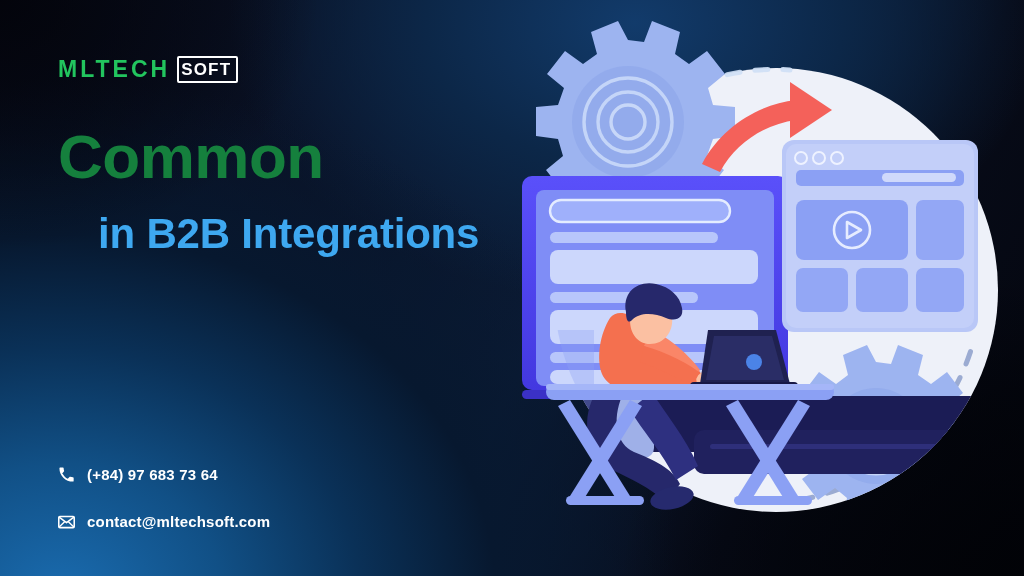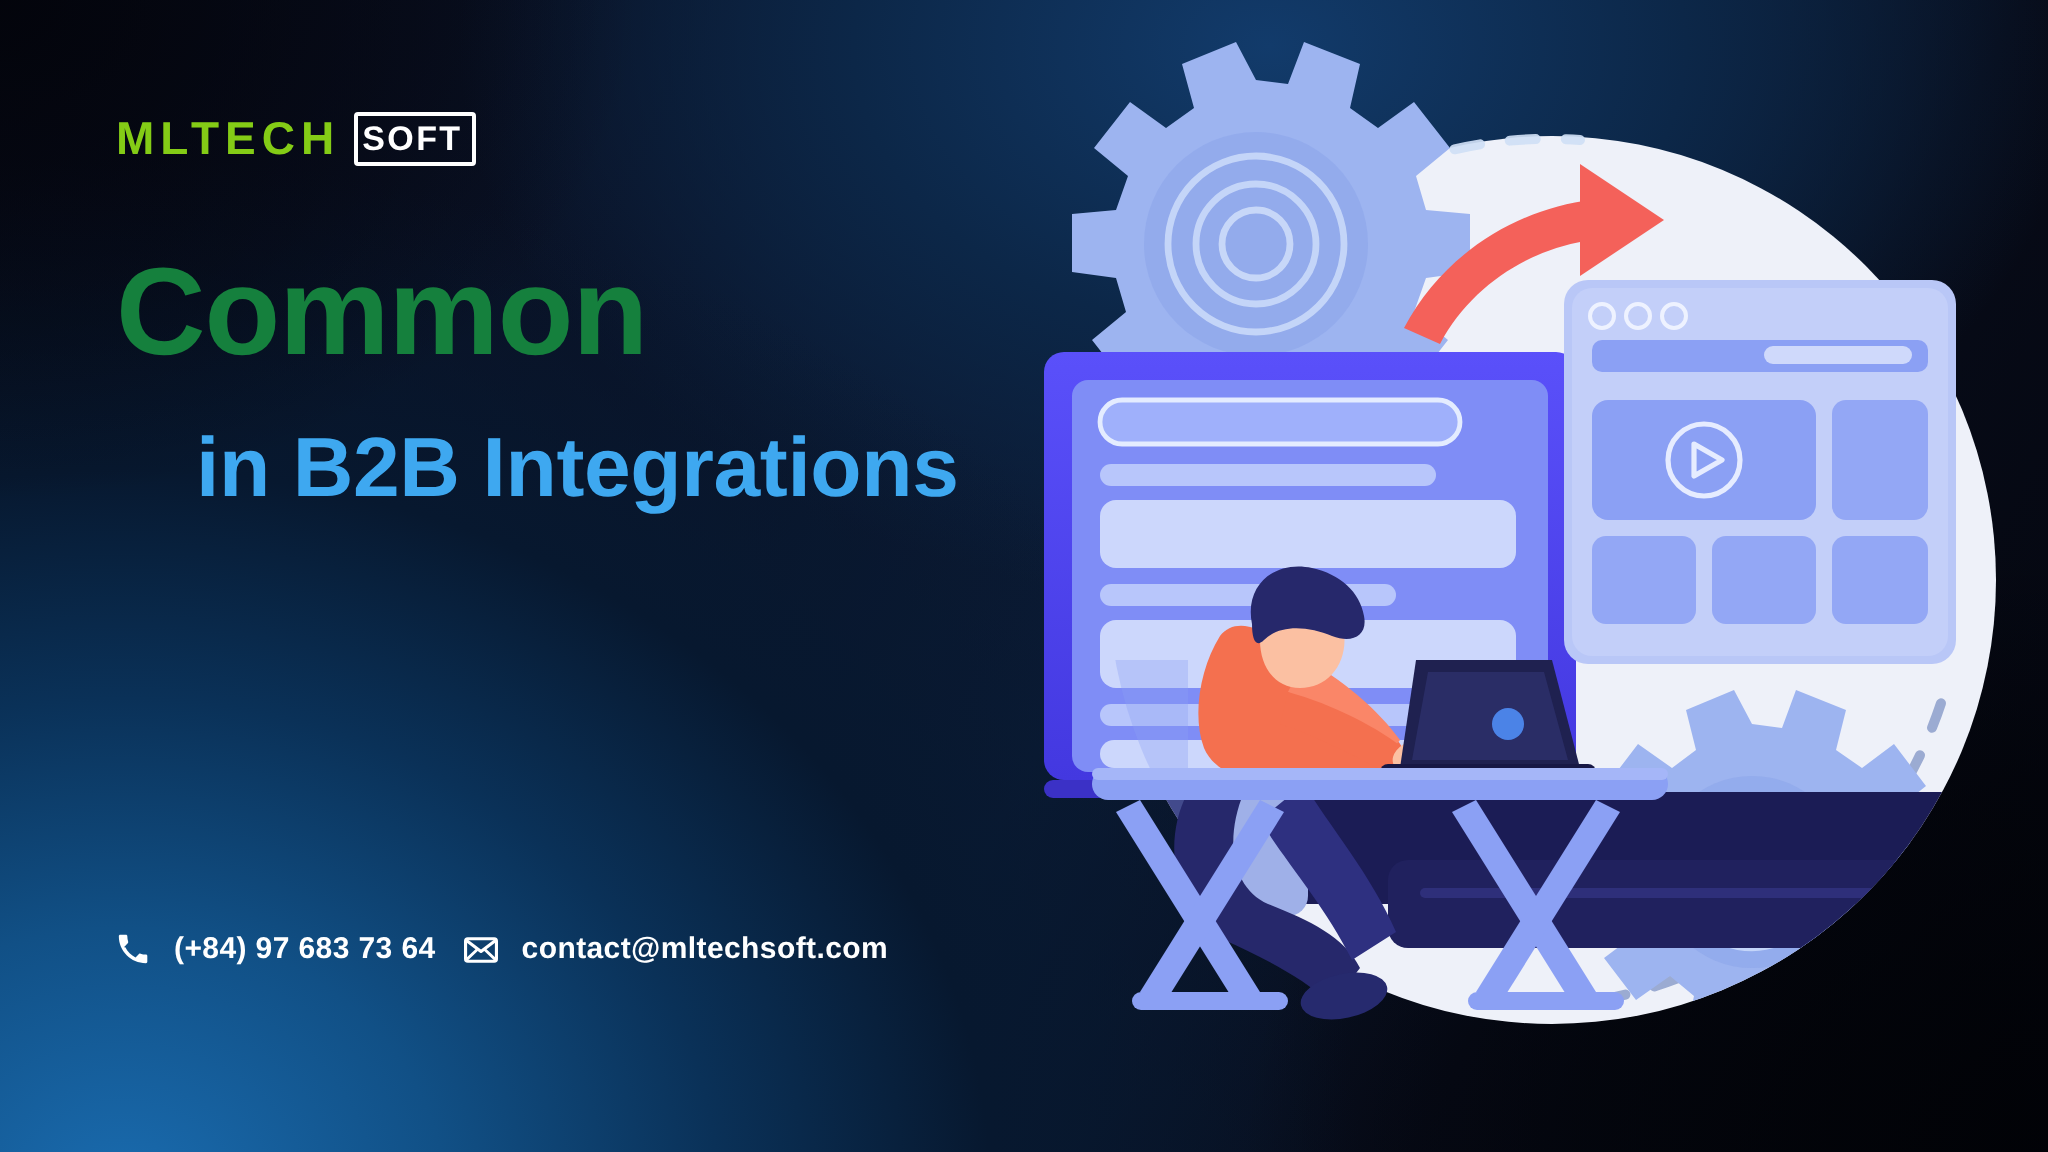--- a/index.html
+++ b/index.html
@@ -35,21 +35,21 @@
   .left-col {
     position:absolute; left:58px; top:0; width:520px; height:576px;
     z-index:6;
   }
 
   .logo {
     position:absolute; top:56px; left:0;
     display:flex; align-items:center; gap:7px;
   }
   .logo-word {
-    color:#84cc16;
+    color:#22c55e;
     font-size:23px;
     font-weight:bold;
     letter-spacing:3.0px;
     line-height:1;
   }
   .logo-badge {
     color:#ffffff;
     font-size:17px;
     font-weight:bold;
     letter-spacing:1.2px;
@@ -84,21 +84,21 @@
     color:#ffffff;
     font-size:19px;
     font-weight:bold;
     letter-spacing:0.1px;
     margin-top:42px;
     white-space:nowrap;
   }
 
   .contacts {
     position:absolute; top:466px; left:0;
-    display:flex; gap:14px;
+    display:flex; flex-direction:column; gap:30px;
   }
   .contact-row {
     display:flex; align-items:center; gap:12px;
   }
   .contact-ico {
     width:17px; height:17px;
     display:flex; align-items:center; justify-content:center;
     flex:0 0 17px;
   }
   .contact-ico svg { display:block; }

